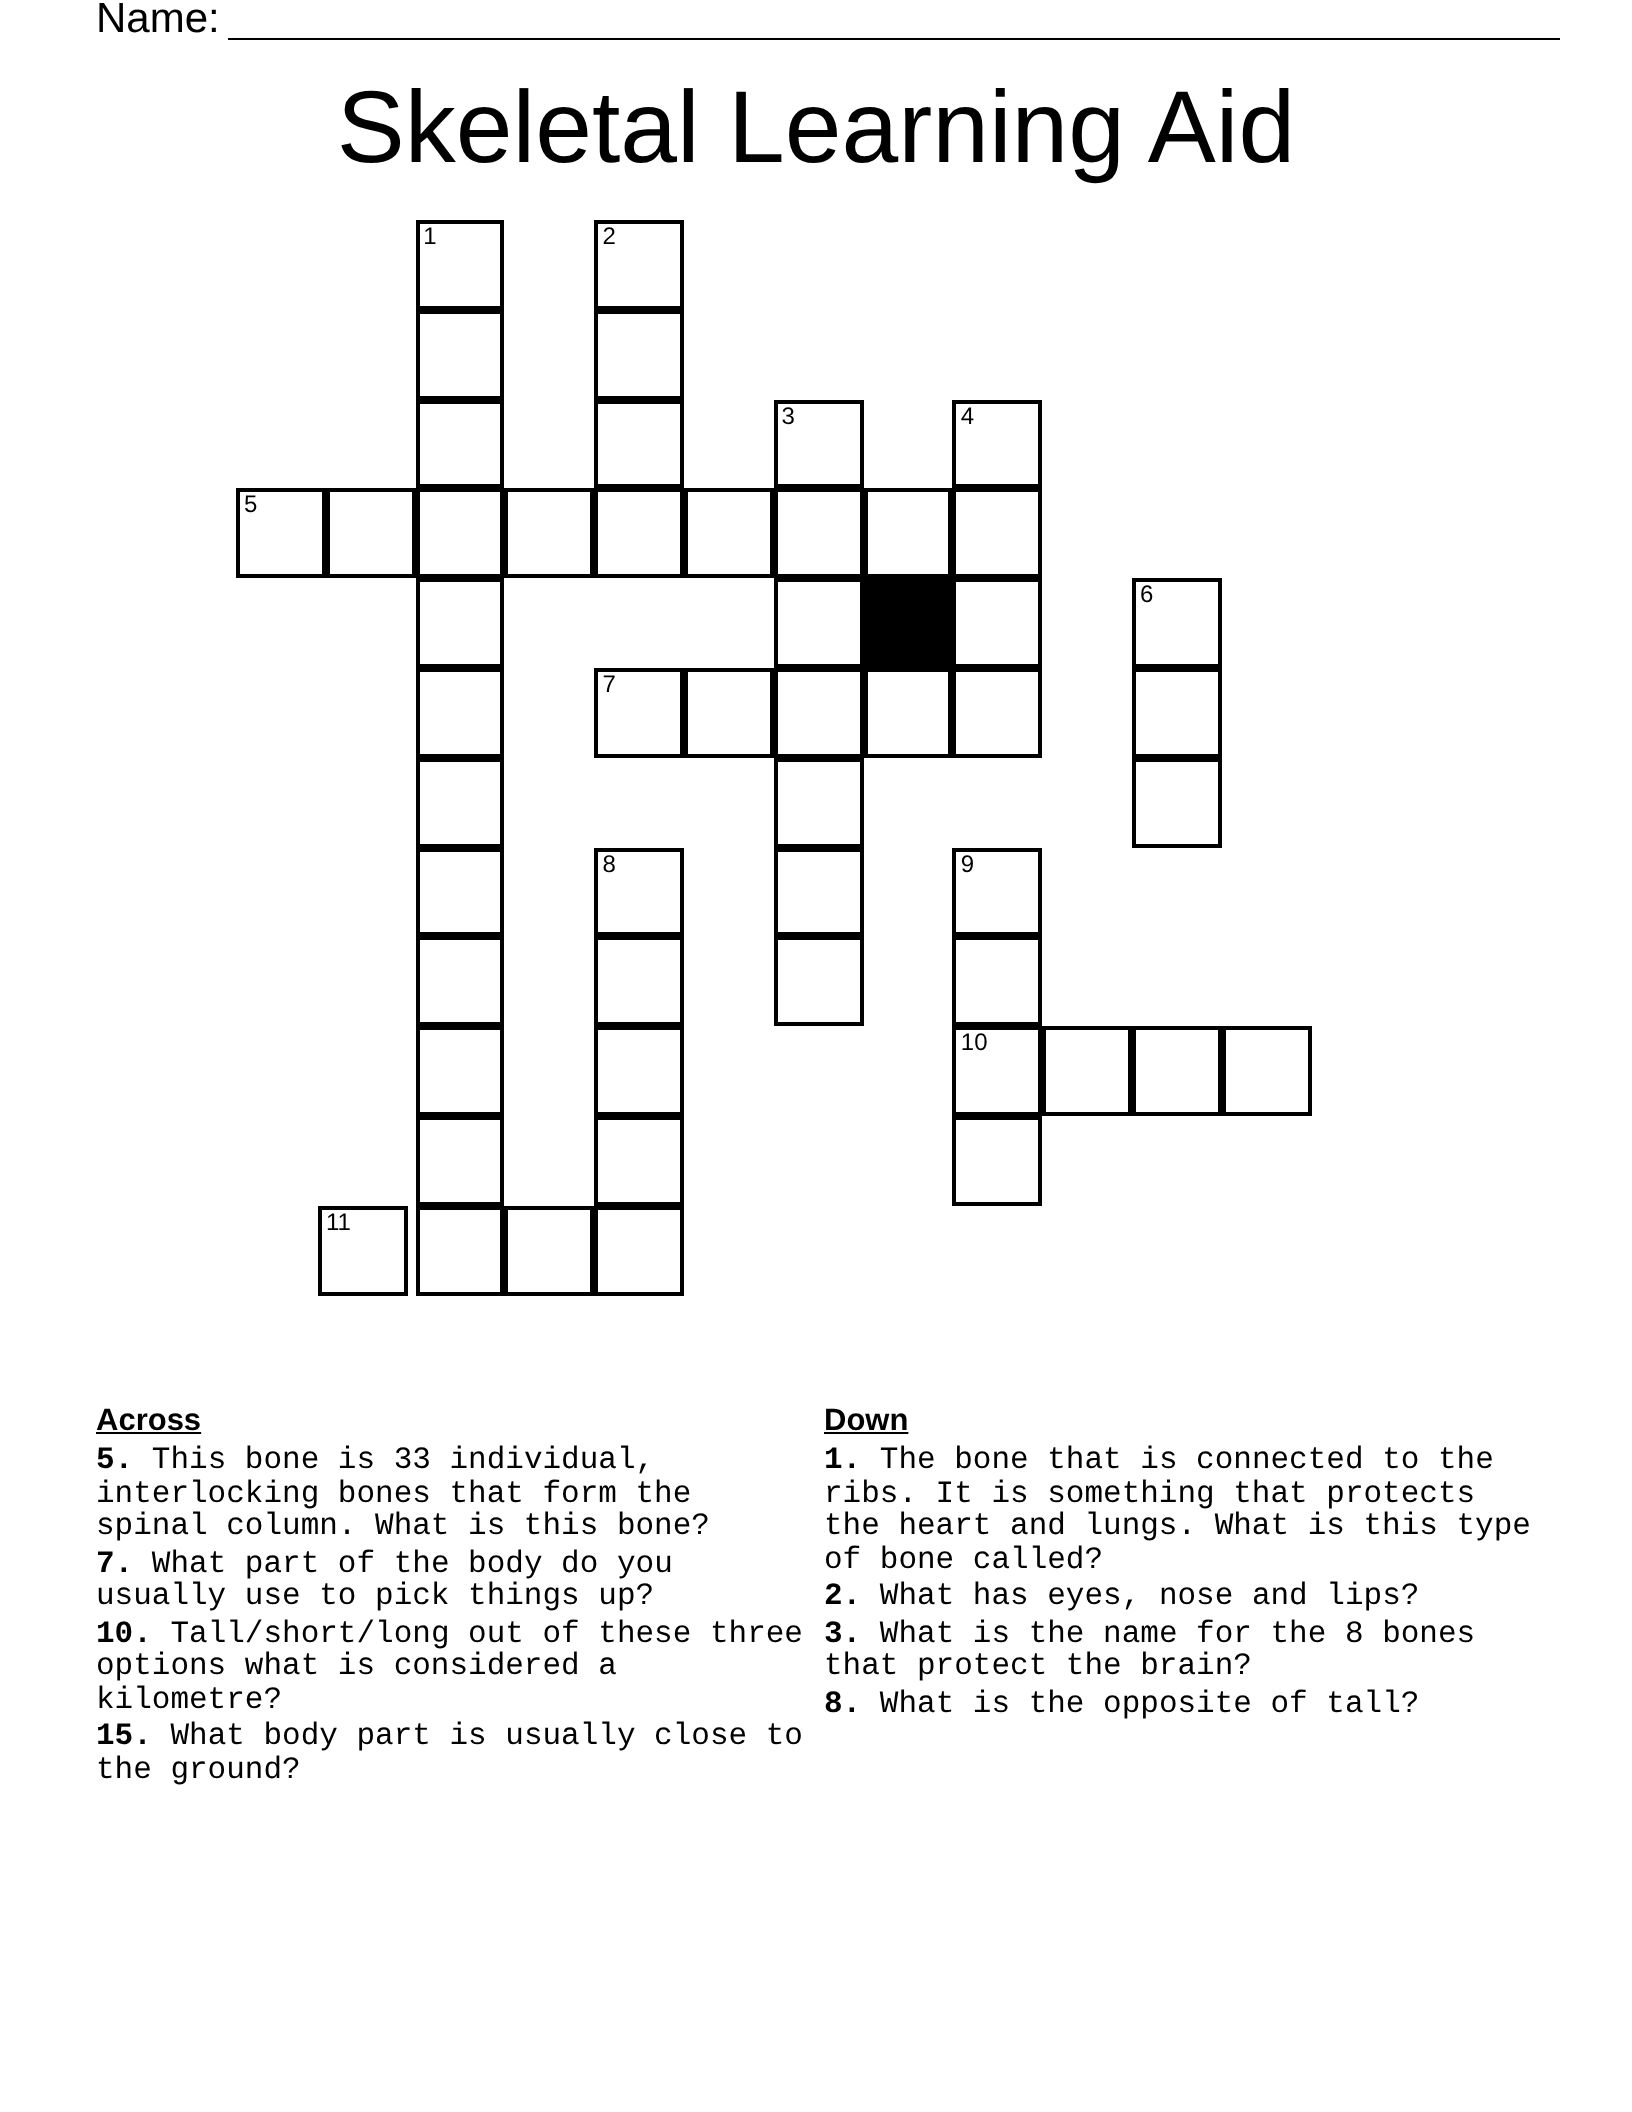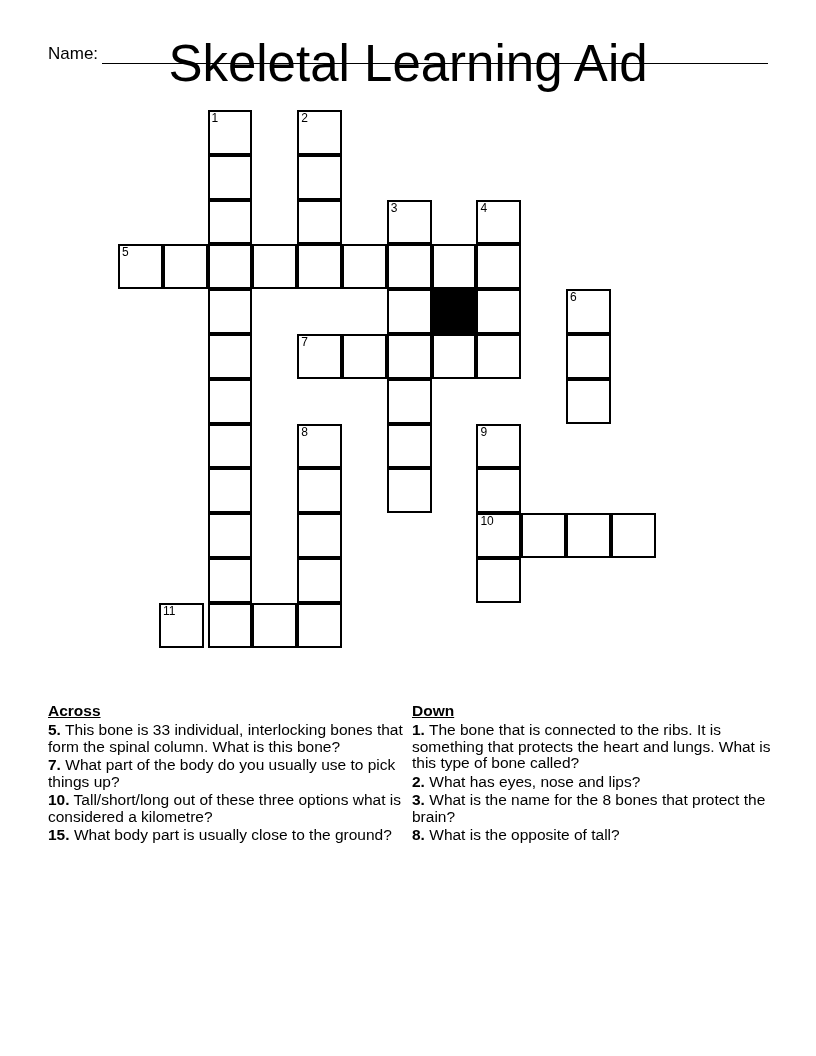--- a/index.html
+++ b/index.html
@@ -1,28 +1,28 @@
 <!DOCTYPE html>
 <html><head>
 <meta charset="utf-8">
 <style>
   html, body { margin:0; padding:0; background:#fff; }
   body { width:816px; height:1056px; position:relative; font-family:"Liberation Sans", sans-serif; color:#000; overflow:hidden; }
-  .name-line { position:absolute; left:48px; top:0px; font-size:17px; line-height:20px;margin-top:44px; }
+  .name-line { position:absolute; left:48px; top:0px; font-size:21px; line-height:20px; }
   .name-line .rule { display:inline-block; width:666px; border-bottom:1px solid #000; height:14px; vertical-align:bottom; margin-left:4px; }
   .title { position:absolute; left:0; width:816px; top:34px; text-align:center; font-size:51px; line-height:60px; }
   .grid { position:absolute; left:118px; top:110px; }
   .cell { position:absolute; width:44.8px; height:44.8px; box-sizing:border-box; border:2px solid #000; background:#fff; }
   .cell.black { background:#000; }
   .cell .num { position:absolute; left:2px; top:0px; font-size:12px; line-height:13px; }
   .clues { position:absolute; top:702px; font-size:15.5px; line-height:16.5px; }
   .clues.across { left:48px; width:360px; }
   .clues.down { left:412px; width:360px; }
   .clues h3 { margin:0 0 3px 0; font-size:15.5px; font-weight:bold; text-decoration:underline; line-height:17px; }
-  .clue { margin-bottom:2px; }
+  .clue { margin-bottom:2px;font-family:Liberation Mono, monospace; }
   .clue b { font-weight:bold; }
 </style>
 </head>
 <body>
 
 <div class="name-line">
   <span>Name:</span><span class="rule"></span>
 </div>
 
 <div class="title">Skeletal Learning Aid</div>

